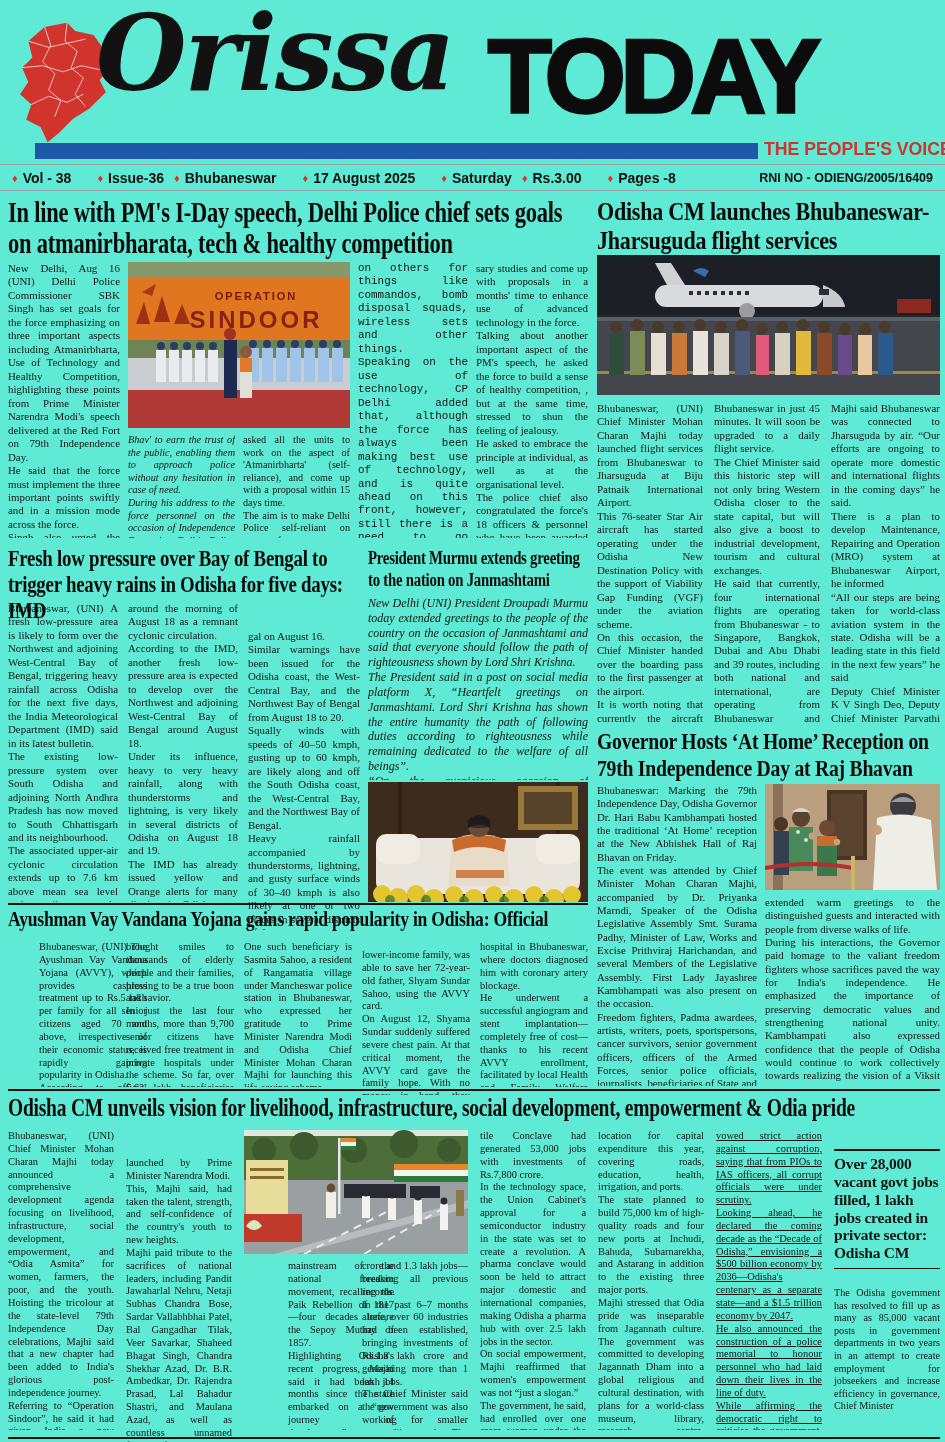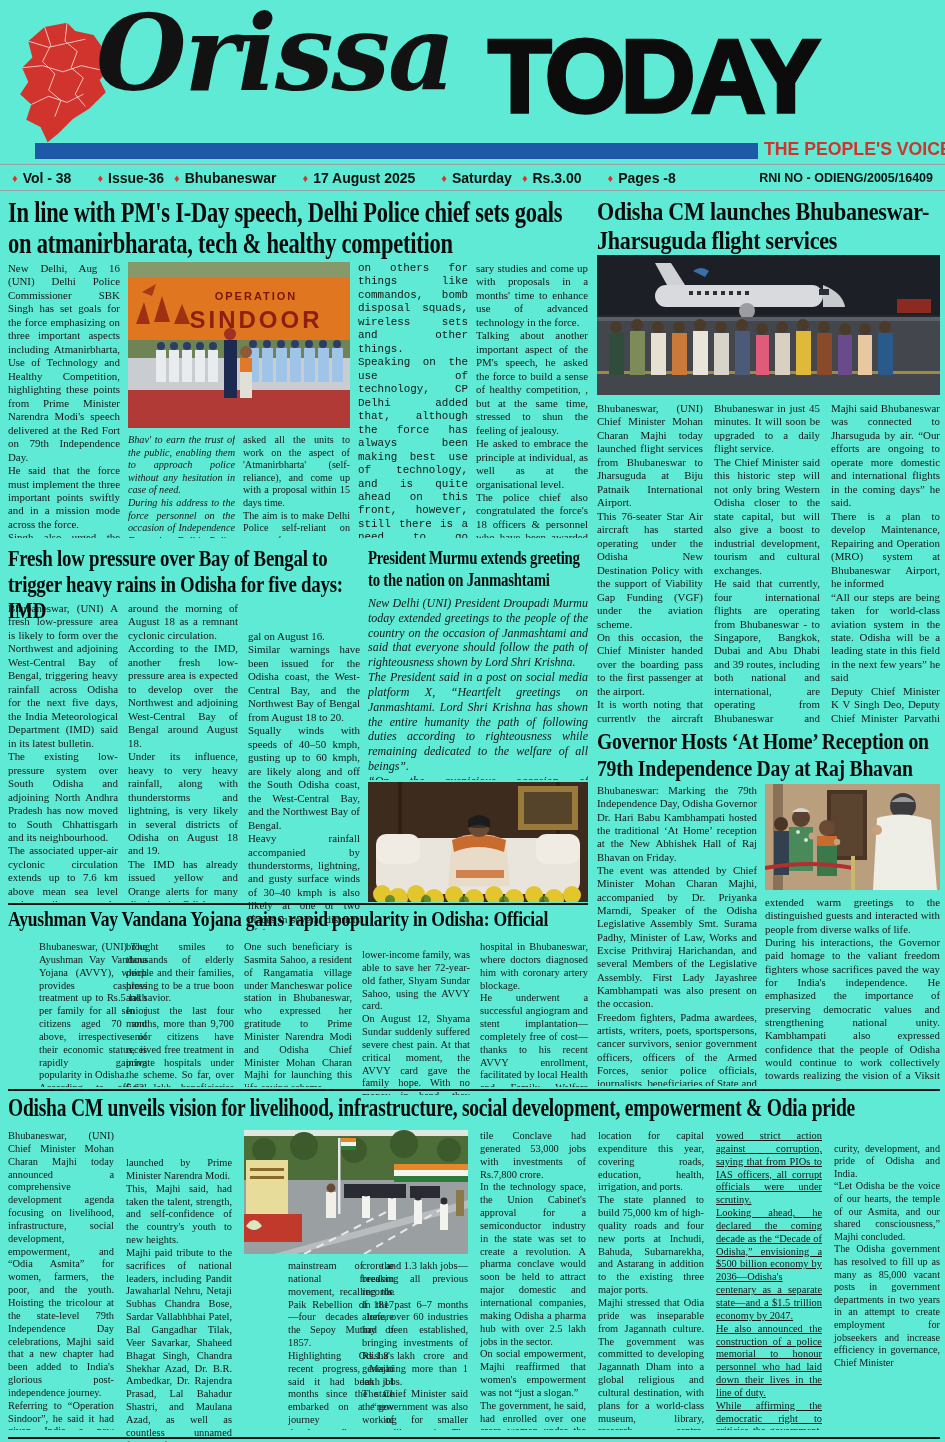--- a/index.html
+++ b/index.html
@@ -468,22 +468,21 @@
     <div class="col" style="left:598px;top:1130px;width:106px;height:300px;font-size:10.4px;">location for capital expenditure this year, covering roads, education, health, irrigation, and ports.
 The state planned to build 75,000 km of high-quality roads and four new ports at Inchudi, Bahuda, Subarnarekha, and Astarang in addition to the existing three major ports.
 Majhi stressed that Odia pride was inseparable from Jagannath culture. The government was committed to developing Jagannath Dham into a global religious and cultural destination, with plans for a world-class museum, library, research centre, interpretation centre, and aquarium.
 Odia language had been made mandatory in government work.
 On governance, Majhi</div>
     <div class="col" style="left:716px;top:1130px;width:106px;height:300px;font-size:10.4px;text-decoration:underline;">vowed strict action against corruption, saying that from PIOs to IAS officers, all corrupt officials were under scrutiny.
 Looking ahead, he declared the coming decade as the “Decade of Odisha,” envisioning a $500 billion economy by 2036—Odisha's centenary as a separate state—and a $1.5 trillion economy by 2047.
 He also announced the construction of a police memorial to honour personnel who had laid down their lives in the line of duty.
 While affirming the democratic right to criticise the government, Majhi cautioned against blurring the lines between criticism of the government and the nation. He urged all citizens to work in unity for the se-</div>
     <div class="col" style="left:834px;top:1130px;width:106px;height:306px;font-size:10.2px;overflow:visible;">
-      <span>curity, development, and pride of Odisha and India.
-“Let Odisha be the voice of our hearts, the temple of our Asmita, and our shared consciousness,” Majhi concluded.</span>
+      <div class="subhead">Over 28,000 vacant govt jobs filled, 1 lakh jobs created in private sector: Odisha CM</div>
       <span>The Odisha government has resolved to fill up as many as 85,000 vacant posts in government departments in two years in an attempt to create employment for jobseekers and increase efficiency in governance, Chief Minister</span>
       
     </div>
   </section>
 
   <div class="rule" style="left:8px;top:1437px;width:932px;height:2px;"></div>
 
 </div>
 
 </body></html>

